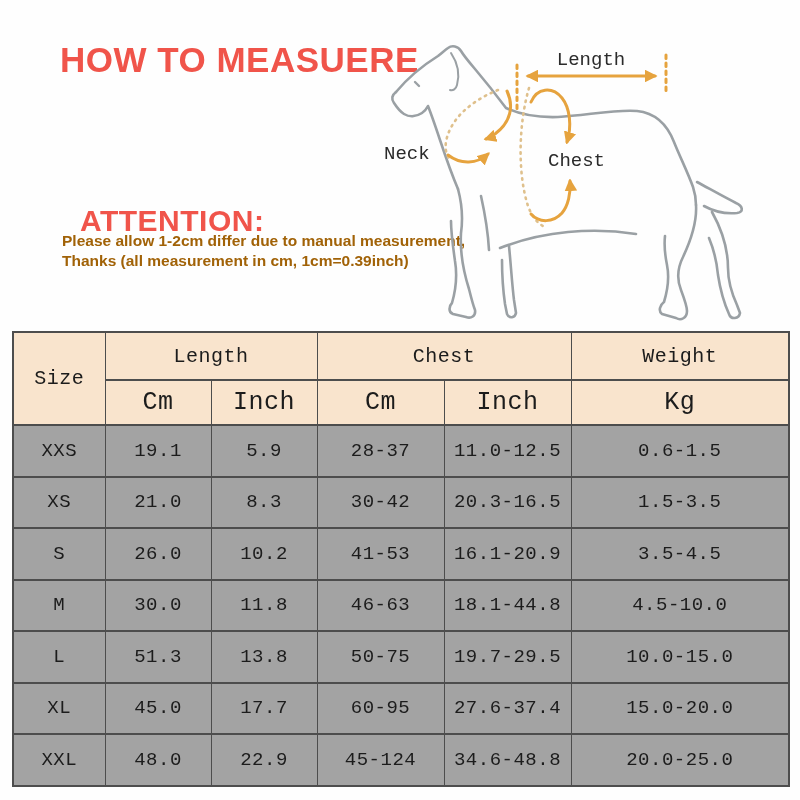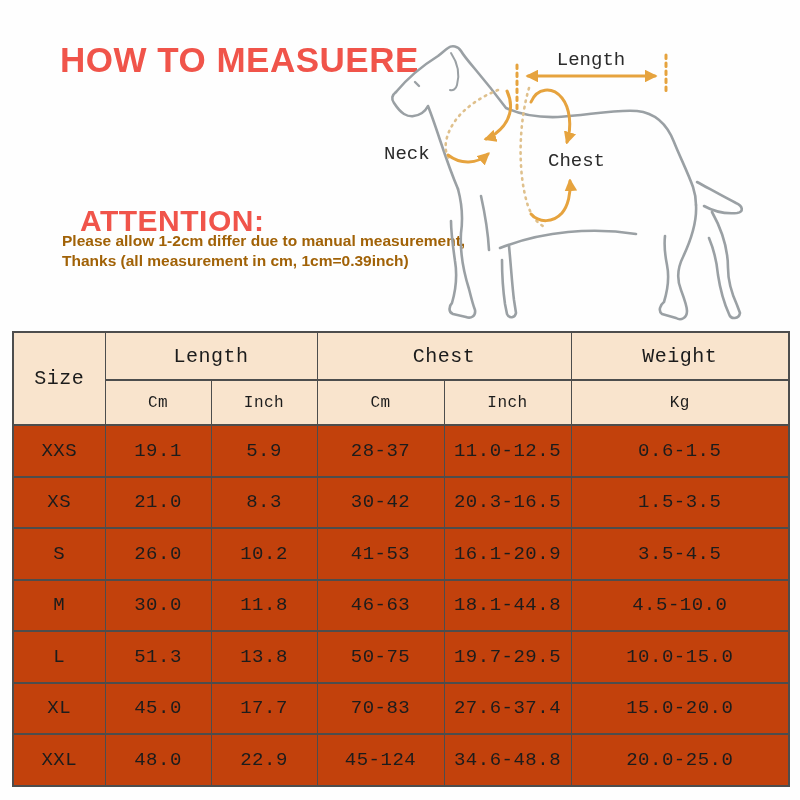--- a/index.html
+++ b/index.html
@@ -33,22 +33,22 @@
     font-family:"Liberation Mono","DejaVu Sans Mono",monospace;
     color:#1c1c1c;
   }
   table.size-table th,table.size-table td{
     border:1px solid #4d4d4d;border-top-width:2px;border-bottom-width:2px;
     text-align:center;vertical-align:middle;padding:0;
     font-weight:normal;letter-spacing:.5px;
   }
   table.size-table thead th{background:var(--hdr-bg,#f9e4cd);font-size:20px;}
   table.size-table thead tr.group-row th{height:46px;}
-  table.size-table thead tr.unit-row th{height:43px;font-size:16px;}
-  table.size-table tbody td{height:49.5px;background:#c2410c;font-size:19px;}
+  table.size-table thead tr.unit-row th{height:43px;font-size:25px;}
+  table.size-table tbody td{height:49.5px;background:#a3a3a3;font-size:19px;}
 </style>
 </head>
 <body>
 
 <div id="canvas">
 
   <h1 class="page-title">HOW TO MEASUERE</h1>
   <h2 class="attention-title">ATTENTION:</h2>
   <p class="attention-text">Please allow 1-2cm differ due to manual measurement, Thanks (all measurement in cm, 1cm=0.39inch)</p>
 
@@ -155,21 +155,21 @@
           <td>51.3</td>
           <td>13.8</td>
           <td>50-75</td>
           <td>19.7-29.5</td>
           <td>10.0-15.0</td>
         </tr>
         <tr>
           <td>XL</td>
           <td>45.0</td>
           <td>17.7</td>
-          <td>70-83</td>
+          <td>60-95</td>
           <td>27.6-37.4</td>
           <td>15.0-20.0</td>
         </tr>
         <tr>
           <td>XXL</td>
           <td>48.0</td>
           <td>22.9</td>
           <td>45-124</td>
           <td>34.6-48.8</td>
           <td>20.0-25.0</td>

